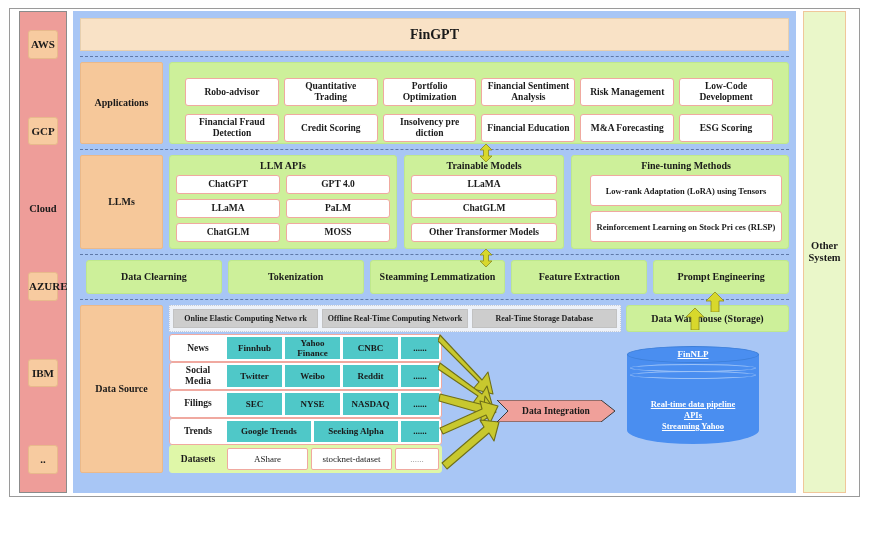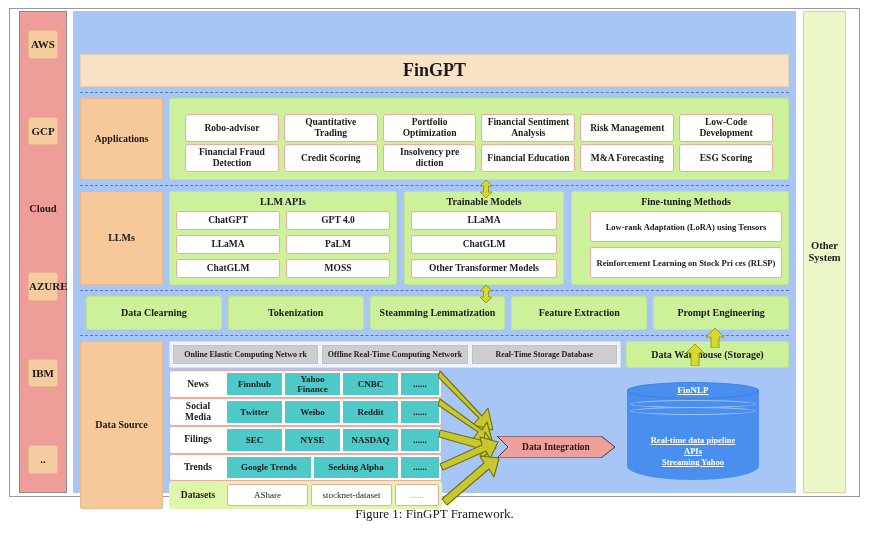--- a/index.html
+++ b/index.html
@@ -17,38 +17,38 @@
 
   
   .other-col{position:absolute;left:803px;top:11px;width:43px;height:482px;background:#eaf7c9;border:1px solid #f0c79a;box-sizing:border-box;
              display:flex;align-items:center;justify-content:center;}
   .other-col span{font-weight:bold;font-size:10.5px;line-height:12.5px;text-align:center;}
 
   
   .canvas{position:absolute;left:73px;top:11px;width:723px;height:482px;background:#a8c6f5;box-sizing:border-box;padding:7px 7px 0 7px;}
 
   .title-bar{height:33px;background:#f9e2c6;border:1px solid #e7cfae;box-sizing:border-box;
-             display:flex;align-items:center;justify-content:center;font-weight:bold;font-size:18px;margin-top:36px;}
+             display:flex;align-items:center;justify-content:center;font-weight:bold;font-size:14px;}
 
   .dash{height:0;border-top:1px dashed #5f79a8;margin:5px 0 5px 0;}
 
   .layer{display:flex;align-items:stretch;}
   .layer-label{width:83px;flex:0 0 83px;background:#f6c89a;border:1px solid #eab98a;box-sizing:border-box;border-radius:2px;
                display:flex;align-items:center;justify-content:center;text-align:center;font-weight:bold;font-size:10px;line-height:12px;}
   .layer-body{flex:1;margin-left:6px;display:flex;}
 
   
   .gpanel{background:#cdf09a;border:1px solid #bfe88c;box-sizing:border-box;border-radius:3px;}
 
   .chip{background:#fff;border:1px solid #f0a9a0;border-radius:3px;box-sizing:border-box;
         display:flex;align-items:center;justify-content:center;text-align:center;
         font-size:9.5px;line-height:11px;font-weight:bold;padding:2px 3px;}
 
   
-  .apps{flex:1;padding:15px;display:flex;flex-direction:column;gap:2px;}
+  .apps{flex:1;padding:15px;display:flex;flex-direction:column;gap:8px;}
   .apps-row{display:flex;gap:5px;flex:1;}
   .apps-row .chip{flex:1;}
 
   
   .llm-body{flex:1;display:flex;gap:7px;}
   .llm-group{display:flex;flex-direction:column;padding:4px 6px 6px 6px;}
   .llm-group .gt{text-align:center;font-weight:bold;font-size:10px;margin-bottom:4px;}
   .llm-grid{flex:1;display:flex;gap:6px;}
   .llm-col{flex:1;display:flex;flex-direction:column;gap:5px;}
   .llm-col .chip{flex:1;}
@@ -324,14 +324,13 @@
               </div>
             </div>
 
           </div>
         </div>
       </div>
     </div>
 
   </div>
 
-  <div class="caption">Figure 1: FinGPT Framework.</div>
 </div>
 
 </body></html>

